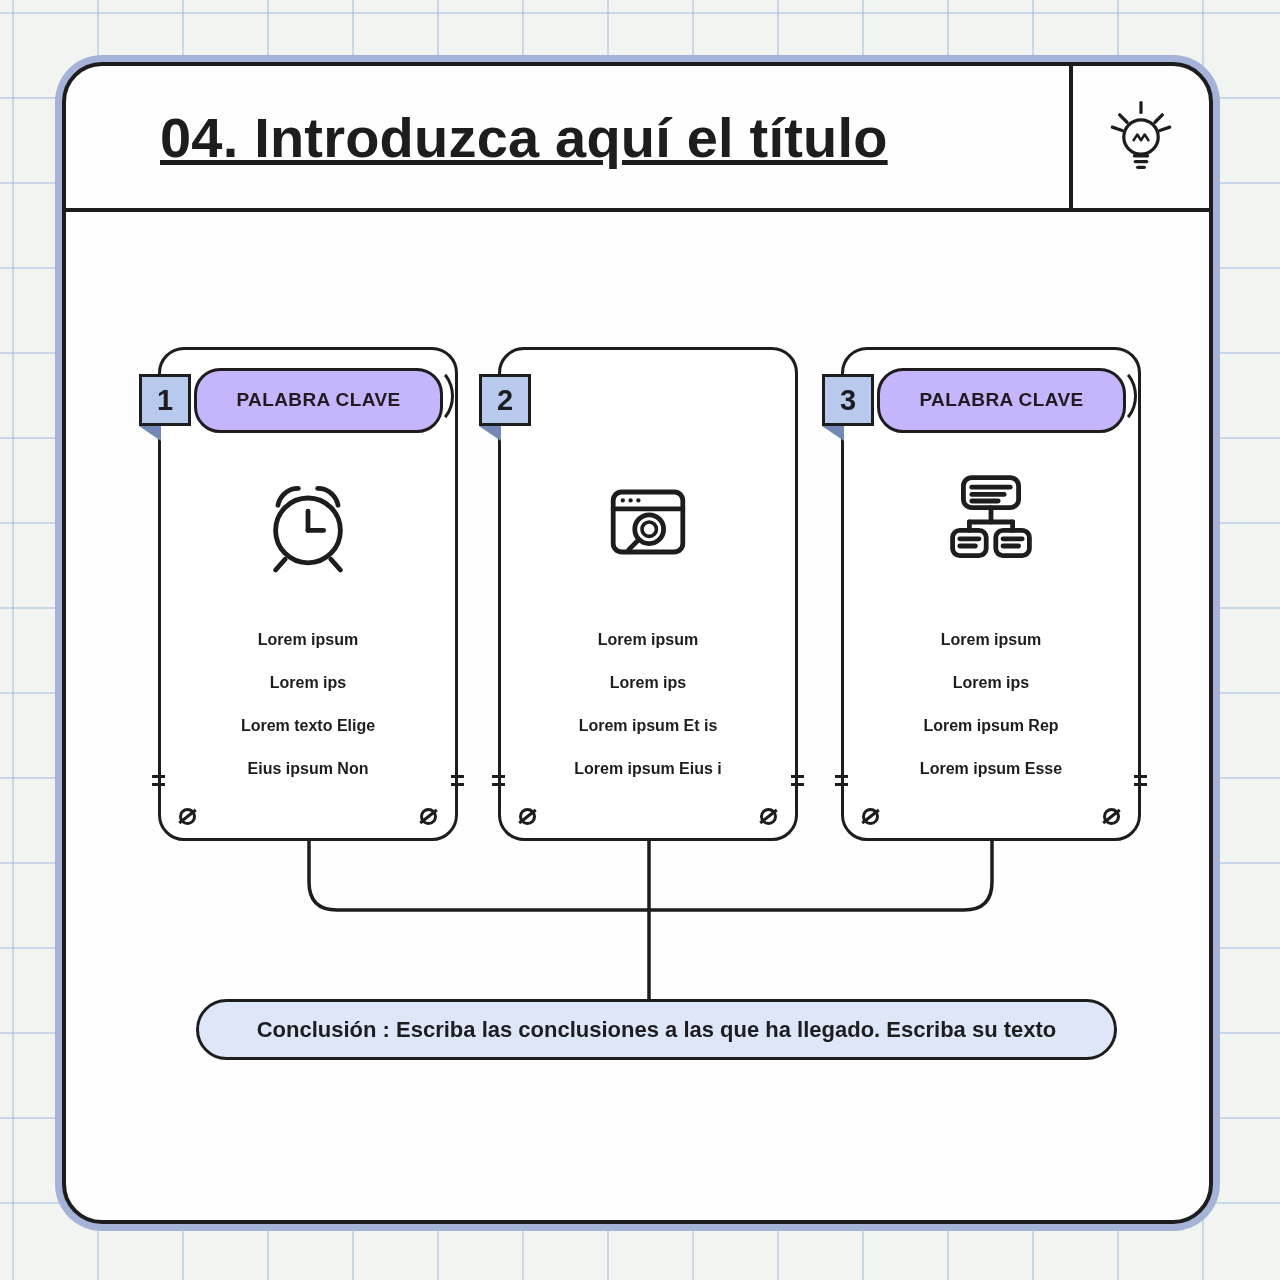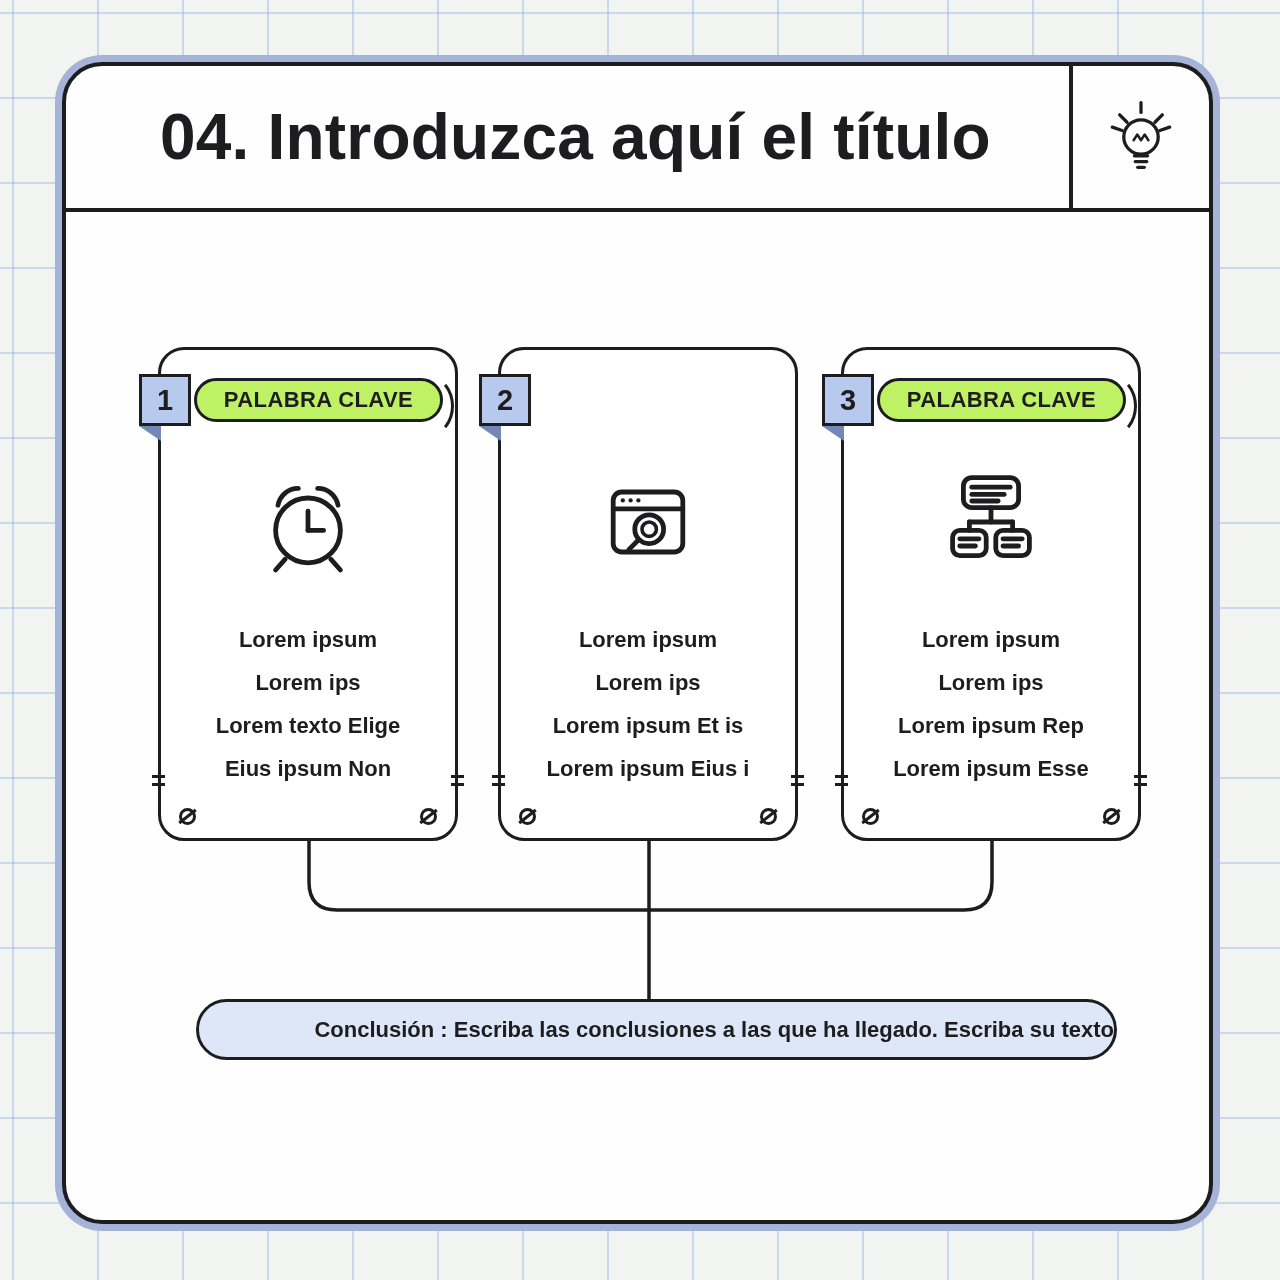--- a/index.html
+++ b/index.html
@@ -25,73 +25,73 @@
     background-position:12px 12px;
   }
   .frame{
     position:absolute;left:62px;top:62px;width:1151px;height:1162px;
     background:#fefefe;border:4.5px solid var(--ink);border-radius:40px;
     box-shadow:0 0 0 7px var(--outline);
     overflow:hidden;
   }
   .header{height:146px;border-bottom:4.5px solid var(--ink);display:flex;}
   .title-wrap{flex:1;display:flex;align-items:center;padding-left:94px;}
-  .page-title{font-size:64px;font-weight:700;letter-spacing:.2px;}
+  .page-title{font-size:56px;font-weight:700;letter-spacing:.2px;text-decoration:underline;}
   .bulb-box{width:140px;border-left:4.5px solid var(--ink);display:flex;align-items:center;justify-content:center;}
   .bulb-box svg{width:82px;height:82px;}
 
   .connectors{position:absolute;left:0;top:0;width:1142px;height:1153px;}
 
   .card{
     position:absolute;top:281px;width:300px;height:494px;
     background:#fff;border:3.5px solid var(--ink);border-radius:26px;
   }
   .card-1{left:92px}.card-2{left:432px}.card-3{left:775px}
 
   .tab{position:absolute;top:24px;left:-22px;right:12px;height:52px;display:flex;align-items:center;z-index:2;}
   .badge{
     width:52px;height:52px;flex:0 0 52px;background:var(--accent);
     border:3.5px solid var(--ink);display:flex;align-items:center;justify-content:center;
     font-size:29px;font-weight:700;
   }
   .label-pill{
-    position:relative;flex:1;height:44px;margin-left:3px;background:#bef264;
+    position:relative;flex:1;height:65px;margin-left:3px;background:#c4b5fd;
     border:3.5px solid var(--ink);border-radius:26px;
     display:flex;align-items:center;justify-content:center;
-    font-size:22px;font-weight:700;letter-spacing:.4px;
+    font-size:19px;font-weight:700;letter-spacing:.4px;
   }
   .label-pill::after{
     content:"";position:absolute;right:-14px;top:-5px;width:42px;height:54px;
     border:3.5px solid transparent;border-right-color:var(--ink);border-radius:50%;
   }
   .fold{
     position:absolute;left:-22px;top:76px;width:0;height:0;z-index:1;
     border-top:15px solid var(--fold);border-left:22px solid transparent;
   }
   .card-icon{position:absolute;top:112px;left:50%;transform:translateX(-50%);width:120px;height:120px;}
   .card-icon svg{width:100%;height:100%;}
 
   .card-lines{position:absolute;left:8px;right:8px;top:268px;text-align:center;}
-  .card-line{font-size:22px;font-weight:700;line-height:43px;}
+  .card-line{font-size:16px;font-weight:700;line-height:43px;}
 
   .screw{position:absolute;bottom:13px;width:17px;height:17px;border:3px solid var(--ink);border-radius:50%;}
   .screw::after{
     content:"";position:absolute;left:-5px;top:4px;width:21px;height:0;
     border-top:3px solid var(--ink);transform:rotate(-38deg);
   }
   .screw-left{left:18px}.screw-right{right:18px}
 
   .tick{position:absolute;width:13px;height:11px;border-top:3px solid var(--ink);border-bottom:3px solid var(--ink);}
   .tick-left{left:-9px}.tick-right{right:-9px}
   .tick-bottom{top:425px}
 
   .conclusion{
     position:absolute;left:130px;top:933px;width:921px;height:61px;
     background:var(--pill-bg);border:3.5px solid var(--ink);border-radius:31px;
-    display:flex;align-items:center;justify-content:flex-end;z-index:3;
+    display:flex;align-items:center;justify-content:center;z-index:3;
   }
   .conclusion-text{font-size:22px;font-weight:700;}
 </style>
 </head>
 <body>
 
 <div class="frame">
 
   <div class="header">
     <div class="title-wrap">

